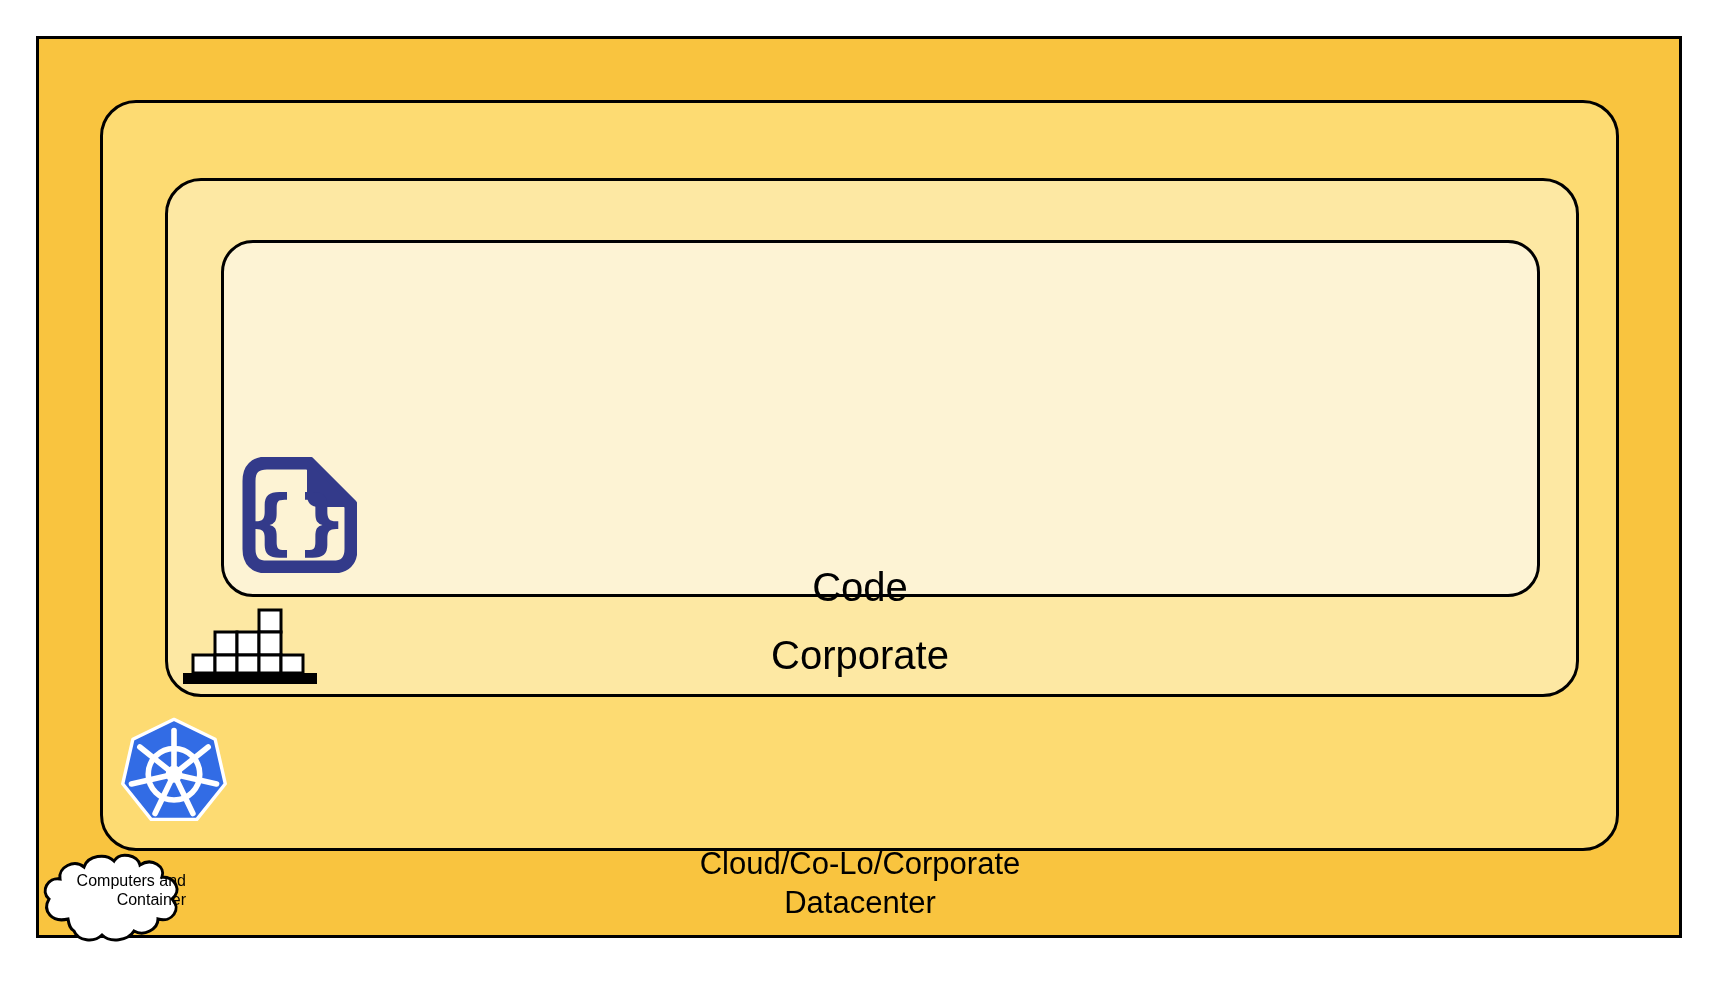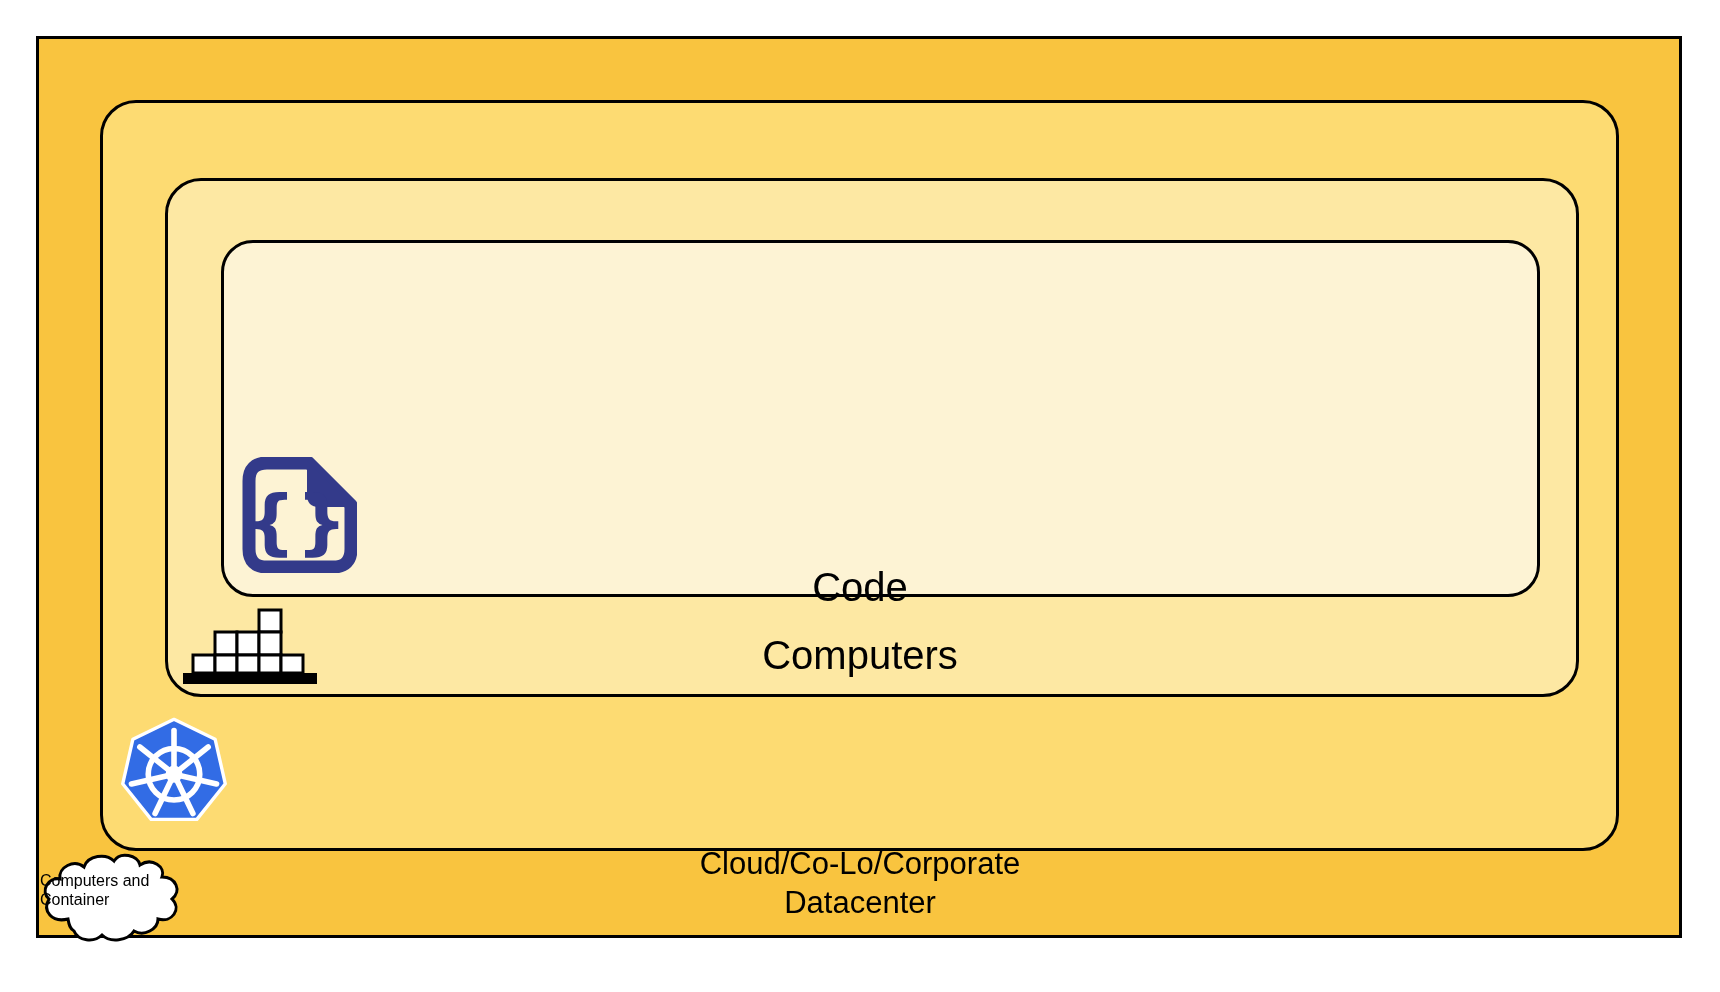--- a/index.html
+++ b/index.html
@@ -10,39 +10,39 @@
   .box{position:absolute;border:3px solid #000;box-sizing:border-box;}
   .box-outer{left:36px;top:36px;width:1646px;height:902px;border-radius:0;}
   .box-cluster{left:61px;top:61px;right:60px;bottom:84px;border-radius:36px;}
   .box-container{left:62px;top:75px;right:37px;bottom:151px;border-radius:36px;}
   .box-code{left:53px;top:59px;right:36px;bottom:97px;border-radius:32px;}
   .label{position:absolute;left:0;width:100%;text-align:center;color:#000;}
   .label-main{font-size:40px;line-height:40px;}
   .label-sub{font-size:31px;line-height:39px;}
   .icon{position:absolute;}
   .cloud-text{
-    position:absolute;left:0;top:22px;width:100%;text-align:left;
+    position:absolute;left:0;top:22px;width:100%;text-align:right;
     font-size:16px;line-height:19px;color:#000;
   }
 </style>
 </head>
 <body>
 
 <div class="canvas">
 
   <div class="box box-outer" style="background-color: rgb(249, 196, 63);">
     <div class="box box-cluster" style="background-color: rgb(253, 219, 114);">
       <div class="box box-container" style="background-color: rgb(253, 232, 163);">
         <div class="box box-code" style="background-color: rgb(253, 243, 212);"></div>
       </div>
     </div>
   </div>
 
   <div class="label label-main" style="top:567px;">Code</div>
-  <div class="label label-main" style="top:635px;">Computers</div>
+  <div class="label label-main" style="top:635px;">Corporate</div>
   <div class="label label-sub" style="top:844px;">
     <div>Cloud/Co-Lo/Corporate</div>
     <div>Datacenter</div>
   </div>
 
   <div class="icon" style="left:241px;top:457px;">
     <svg width="116" height="116" viewBox="0 0 116 116">
       <path d="M 92,110 H 26 Q 8,110 8,92 V 24 Q 8,6 26,6 H 68 L 110,48 V 92 Q 110,110 92,110 Z" fill="none" stroke-width="13" stroke-linejoin="round" stroke="#333A8A"></path>
       <path d="M 66,4 L 112,50 H 78 Q 66,50 66,38 Z" fill="#333A8A"></path>
       <text x="55" y="89" font-size="72" font-weight="bold" text-anchor="middle" font-family="DejaVu Sans, sans-serif" fill="#333A8A">{}</text>

